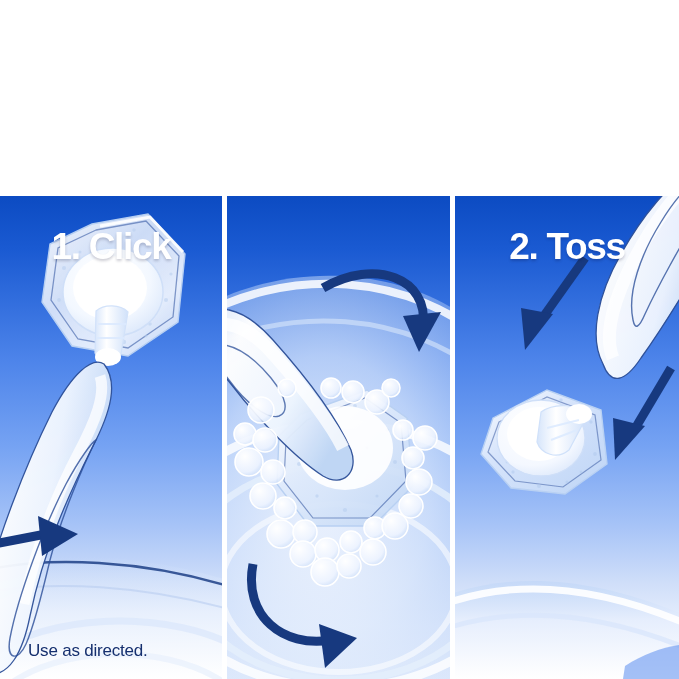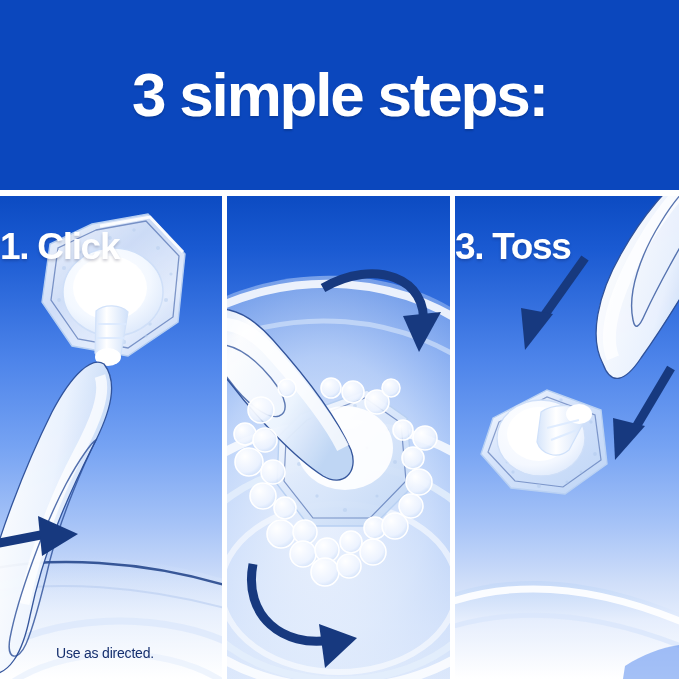--- a/index.html
+++ b/index.html
@@ -52,52 +52,49 @@
         #e9f0fd 89%,
         #f7fafe 96%,
         #ffffff 100%);
   }
   .p1{width:222px;}
   .p2{width:223px;margin-left:5px;}
   .p3{width:224px;margin-left:5px;}
 
   .panel-title{
     position:absolute;top:30px;left:0;width:100%;
-    text-align:left;
+    text-align:center;
     color:#ffffff;
     font-size:37px;
     font-weight:bold;
     letter-spacing:-1.3px;
     white-space:nowrap;
     text-shadow:0 2px 3px rgba(0,0,40,0.20);
     z-index:30;
   }
 
   .art{
     position:absolute;left:0;top:0;width:100%;height:100%;
     z-index:10;
   }
 
   .disclaimer{
-    position:absolute;left:56px;bottom:18px;
+    position:absolute;left:28px;bottom:18px;
     color:#152f6e;
-    font-size:14px;
+    font-size:17px;
     letter-spacing:-0.2px;
     white-space:nowrap;
     z-index:40;
   }
 </style>
 </head>
 <body>
 
 <div class="poster">
 
-  <div class="header">
-    <div class="header-title">3 simple steps:</div>
-  </div>
 
   <div class="panels">
 
     <div class="panel p1">
       <svg class="art" viewBox="0 0 222 483" preserveAspectRatio="none">
         <defs>
           <linearGradient id="g1sink" x1="0" y1="0" x2="0" y2="1">
             <stop offset="0%" stop-color="#cfe0fb" stop-opacity="0"></stop>
             <stop offset="45%" stop-color="#e8f0fd" stop-opacity=".85"></stop>
             <stop offset="100%" stop-color="#ffffff"></stop>
@@ -371,17 +368,17 @@
         <g>
           <path d="M130 62 L86 124" stroke="#17397f" stroke-width="9" stroke-linecap="butt"></path>
           <path d="M98 118 L70 154 L66 112 Z" fill="#17397f"></path>
         </g>
         <g>
           <path d="M216 172 L178 236" stroke="#17397f" stroke-width="9" stroke-linecap="butt"></path>
           <path d="M190 230 L160 264 L158 222 Z" fill="#17397f"></path>
         </g>
       </svg>
 
-      <div class="panel-title">3. Toss</div>
+      <div class="panel-title">2. Toss</div>
     </div>
 
   </div>
 </div>
 
 </body></html>

